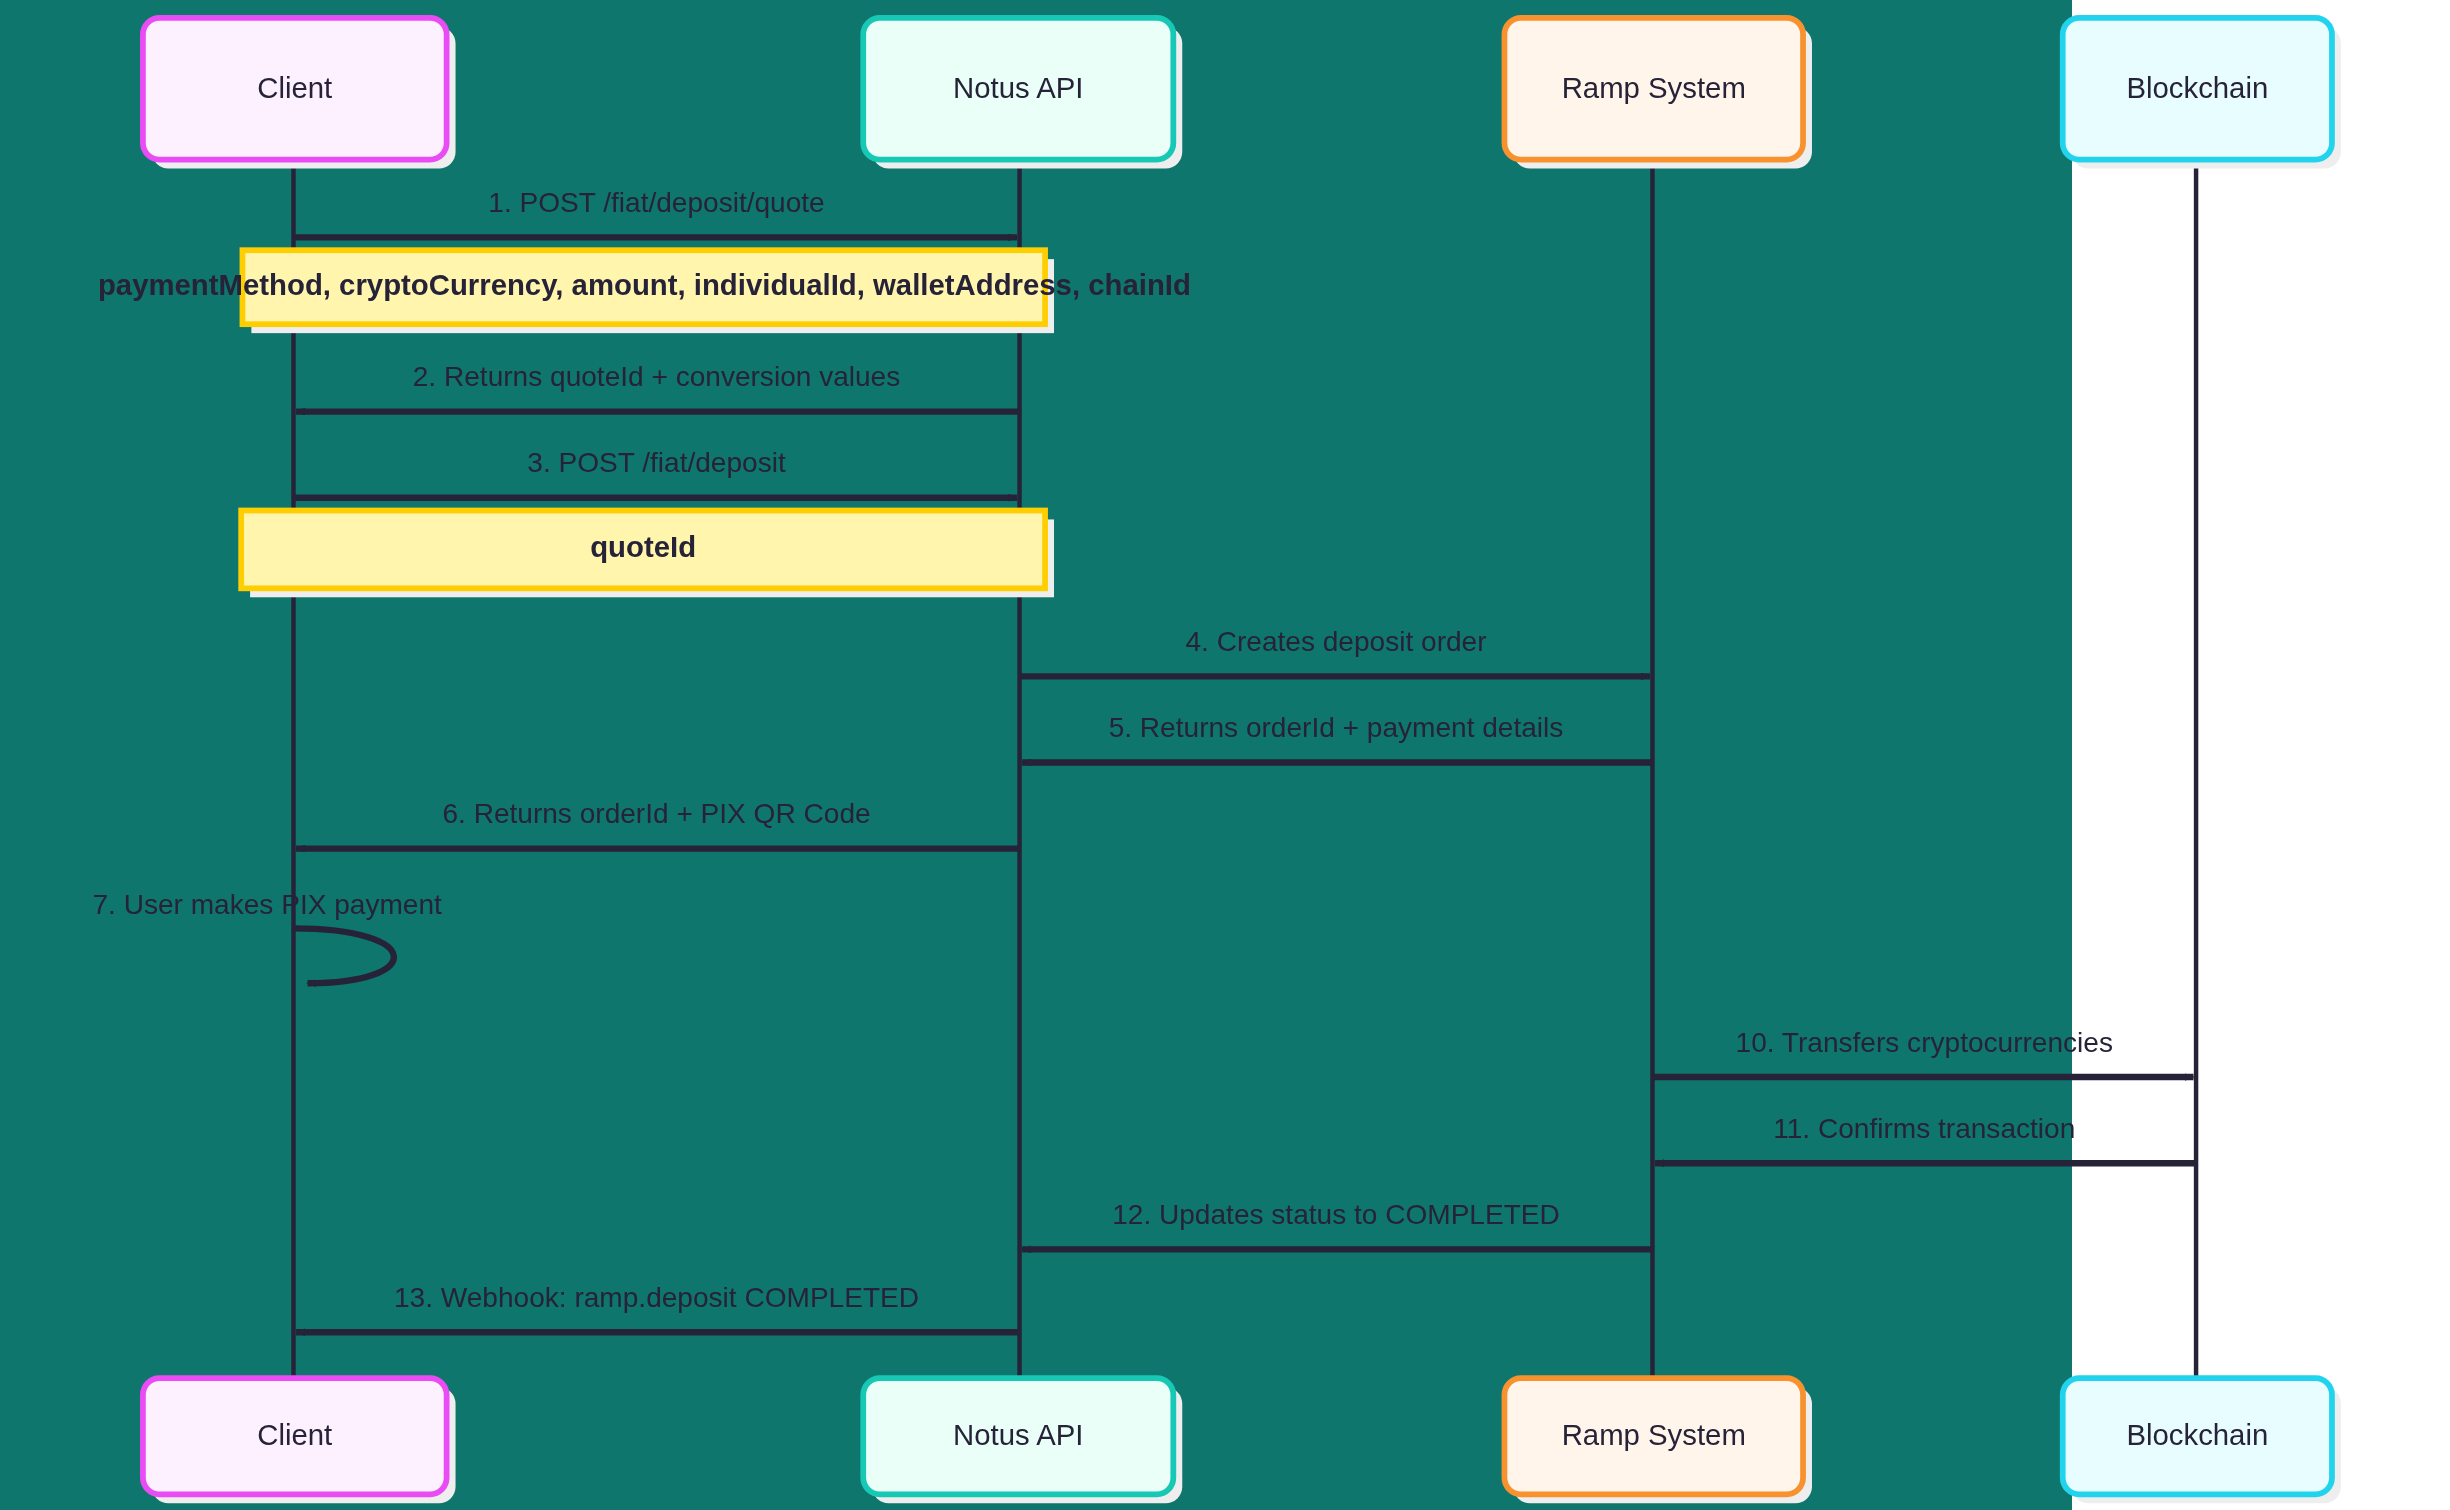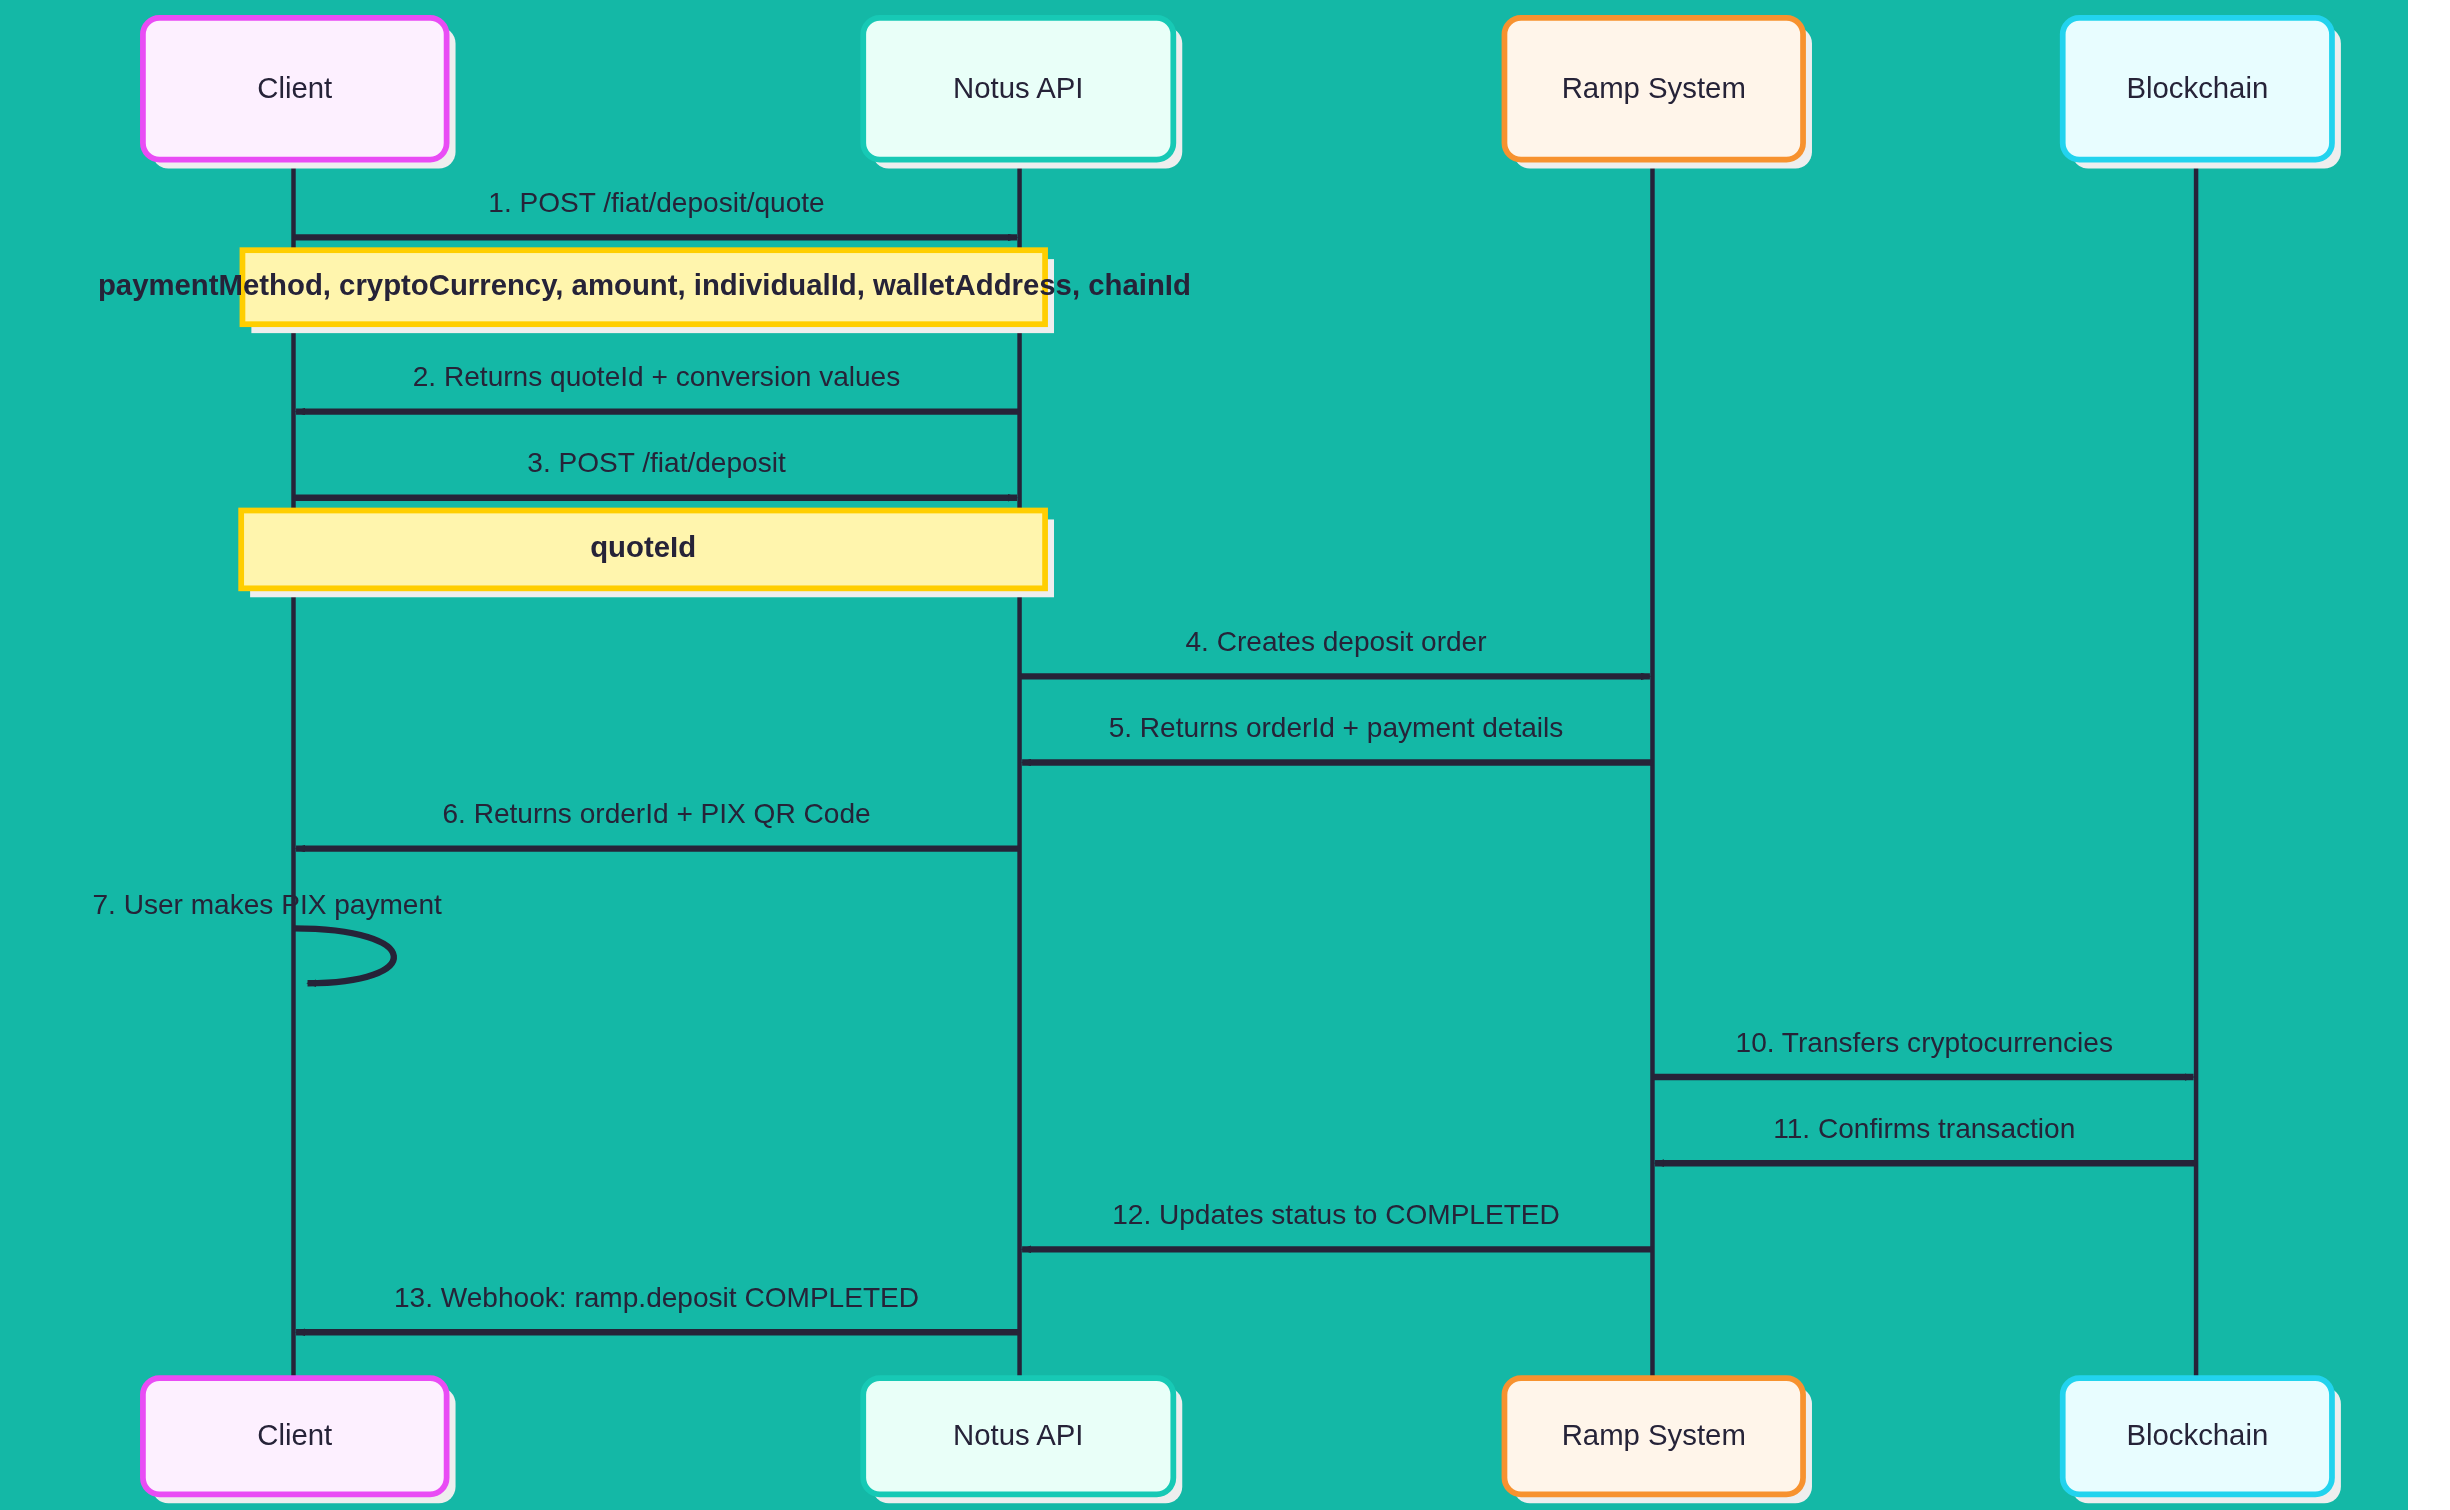--- a/index.html
+++ b/index.html
@@ -8,23 +8,23 @@
     background: #ffffff;
   }
   body {
     font-family: "Liberation Sans", "DejaVu Sans", sans-serif;
     width: 2450px;
     height: 1511px;
     overflow: hidden;
   }
   #diagram-root {
     position: relative;
-    width: 2408px;
+    width: 2072px;
     height: 1511px;
-    background: #14b8a6;
+    background: #0f766e;
   }
   svg#seq-svg {
     position: absolute;
     top: 0;
     left: 0;
     width: 2450px;
     height: 1511px;
     display: block;
   }
   .actor-shadow {

